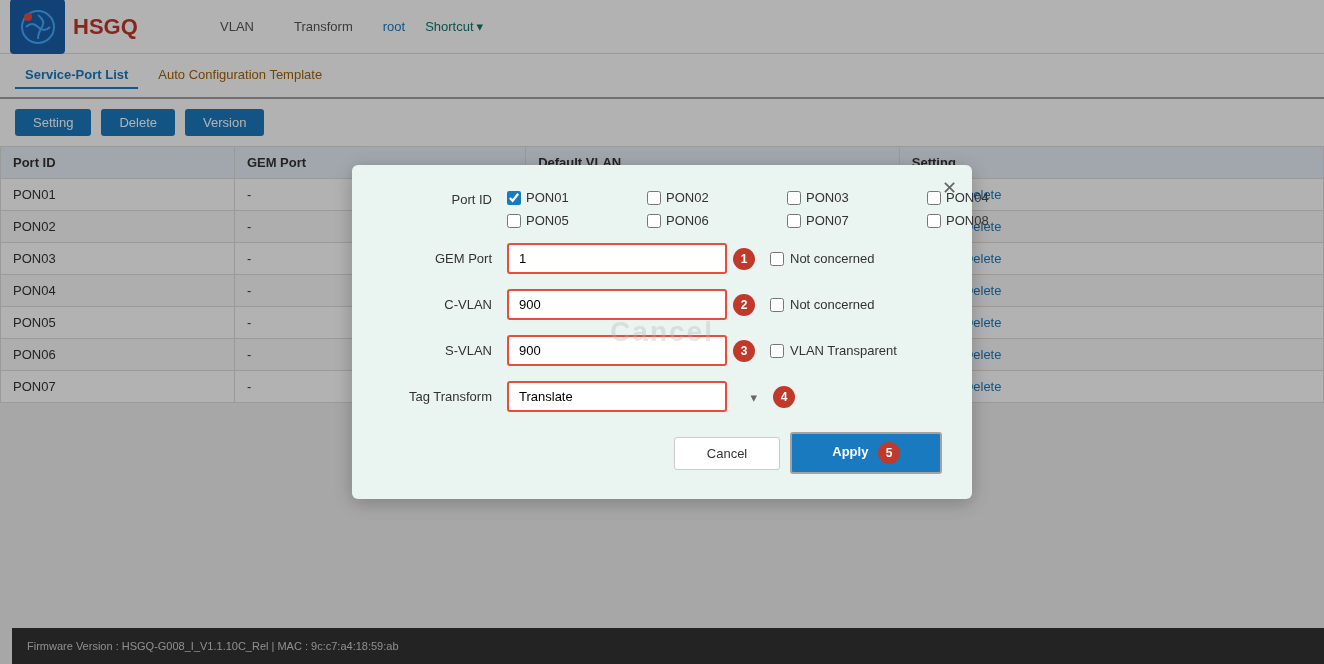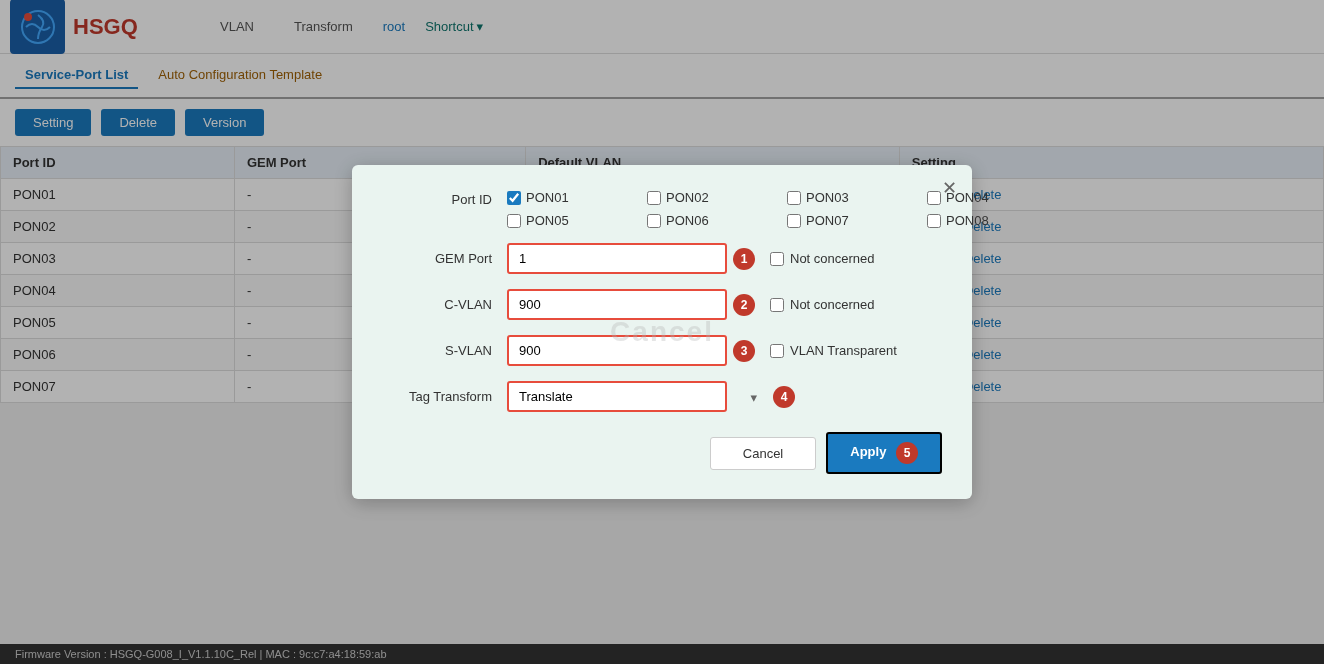--- a/index.html
+++ b/index.html
@@ -183,37 +183,37 @@
 
     
     .dialog-footer {
       display: flex; justify-content: flex-end; gap: 10px; margin-top: 20px; align-items: center;
     }
     .btn-cancel {
       background: #fff; color: #333; border: 1px solid #ccc;
       padding: 8px 32px; cursor: pointer; border-radius: 3px; font-size: 13px;
     }
     .btn-apply {
-      background: #1a7abf; color: #fff; border: 2px solid #000000;
-      padding: 8px 22px; cursor: pointer; border-radius: 3px; font-size: 13px; font-weight: bold;
+      background: #1a7abf; color: #fff; border: 2px solid #a3a3a3;
+      padding: 8px 40px; cursor: pointer; border-radius: 3px; font-size: 13px; font-weight: bold;
     }
 
     
     .watermark {
       position: absolute;
       top: 50%; left: 50%;
       transform: translate(-50%, -50%);
       font-size: 28px; font-weight: bold; color: rgba(180,180,180,0.35);
       pointer-events: none; white-space: nowrap; letter-spacing: 2px;
       z-index: 0;
     }
 
     .bottom-bar {
-      position: fixed; bottom: 0; left: 0; right: 0;
-      background: #333; color: #ccc; font-size: 11px; padding: 4px 15px;
+      position: fixed; bottom: 0; left: 12px; right: 0;
+      background: #333; color: #ccc; font-size: 11px; padding: 12px 15px;
     }
 
     input[type="checkbox"] { width: 14px; height: 14px; cursor: pointer; }
   </style>
 </head>
 <body>
 
 <div class="top-nav">
   <div class="logo-area">
     <div class="logo-box">

